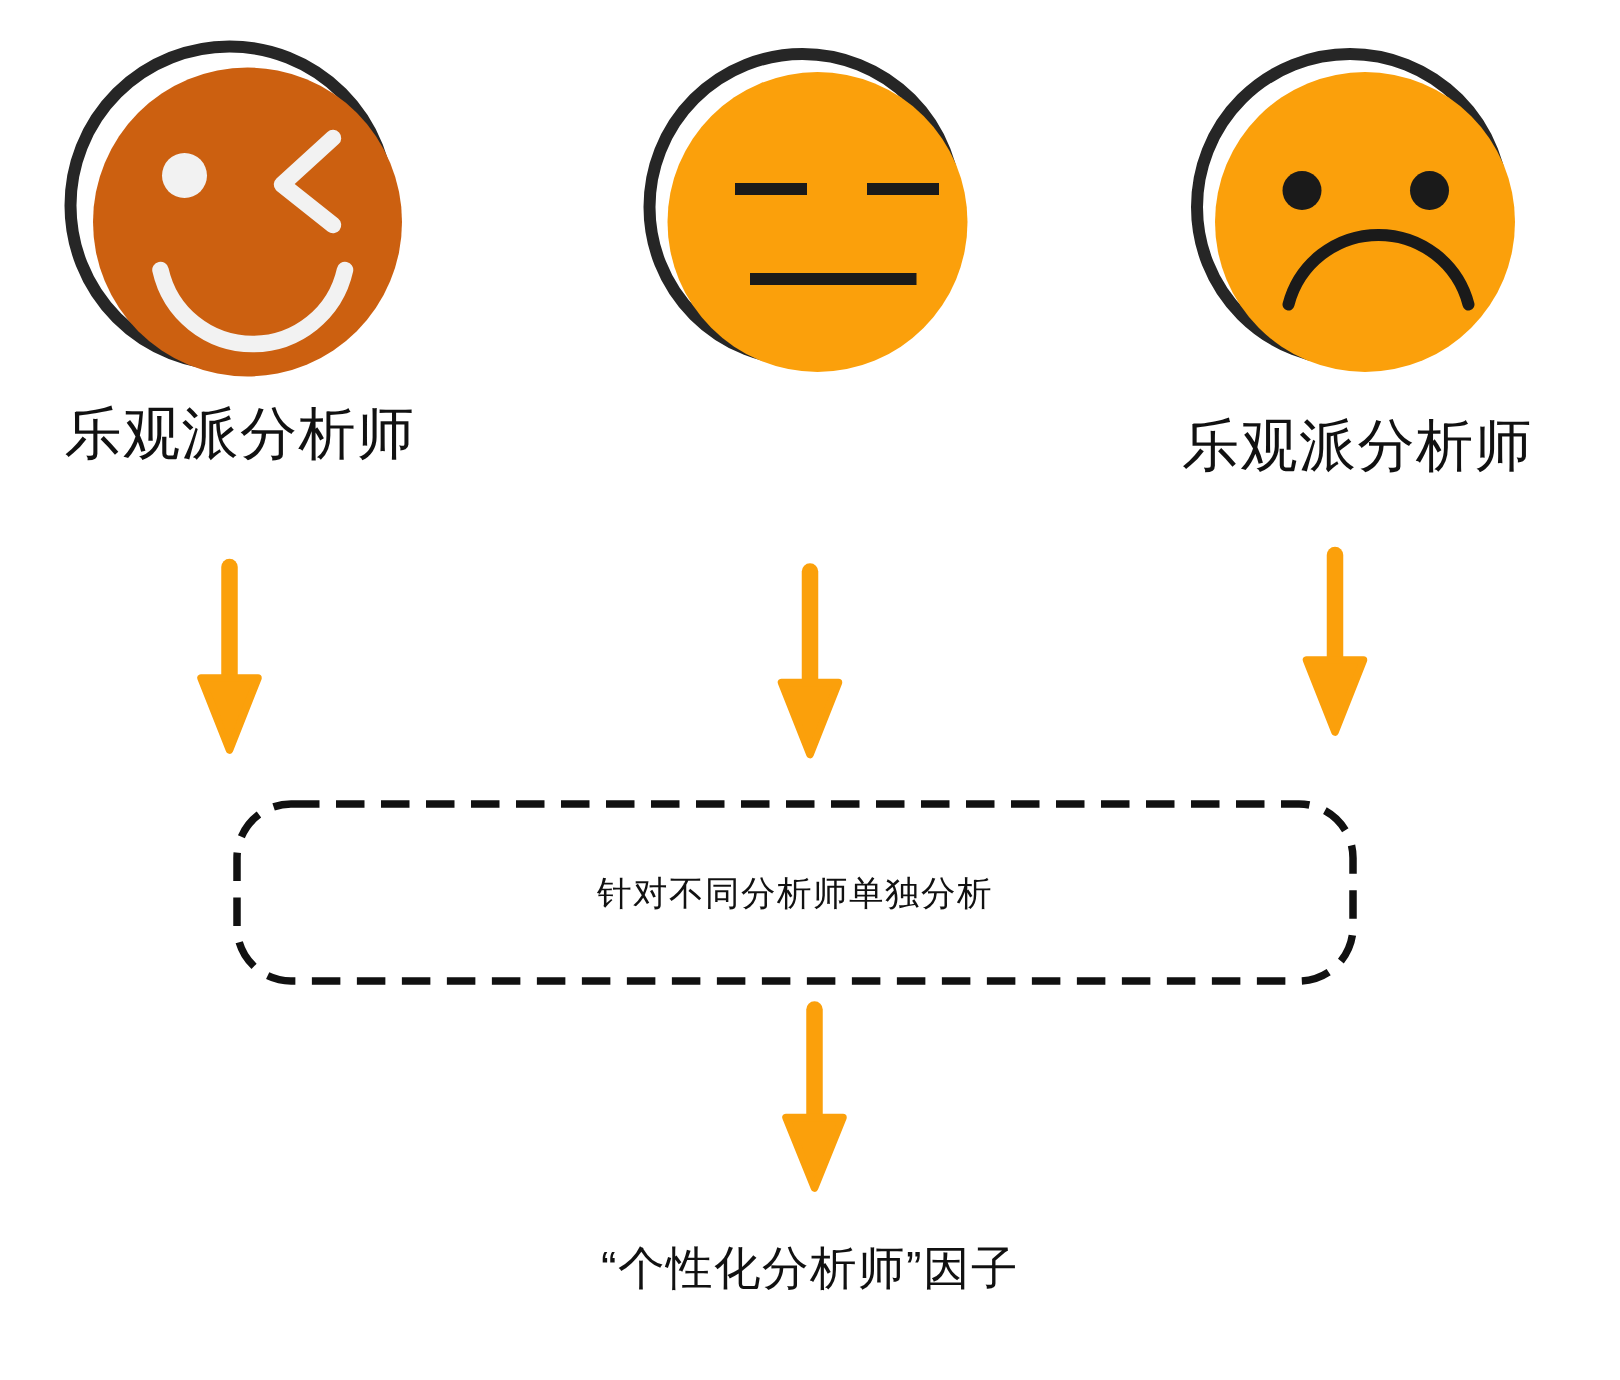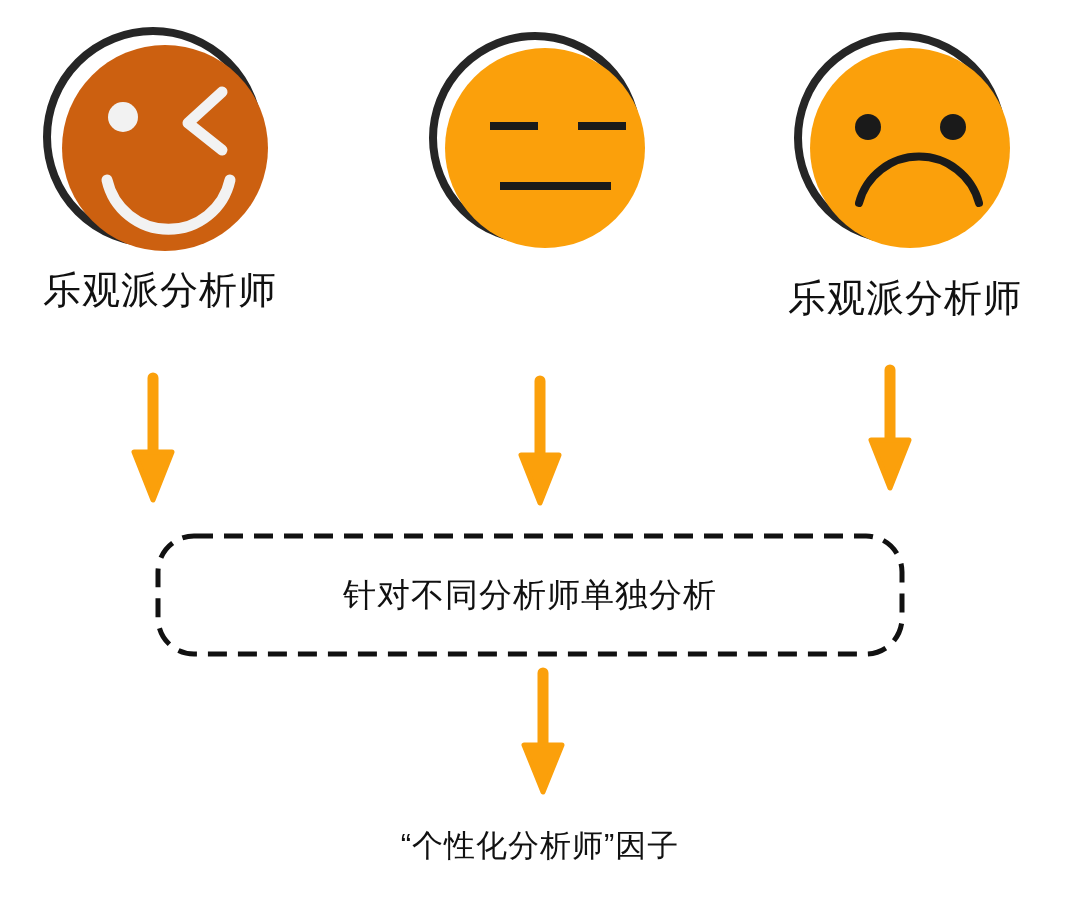--- a/index.html
+++ b/index.html
@@ -72,21 +72,21 @@
   }
   #process-box-label {
     position: absolute;
     left: 0;
     top: 0;
     width: 750px;
     height: 124px;
     display: flex;
     align-items: center;
     justify-content: center;
-    font-size: 33px;
+    font-size: 23px;
     letter-spacing: 1px;
     color: #111111;
     white-space: nowrap;
   }
 
   #outcome-label {
     position: absolute;
     left: 0;
     top: 825px;
     width: 1080px;

